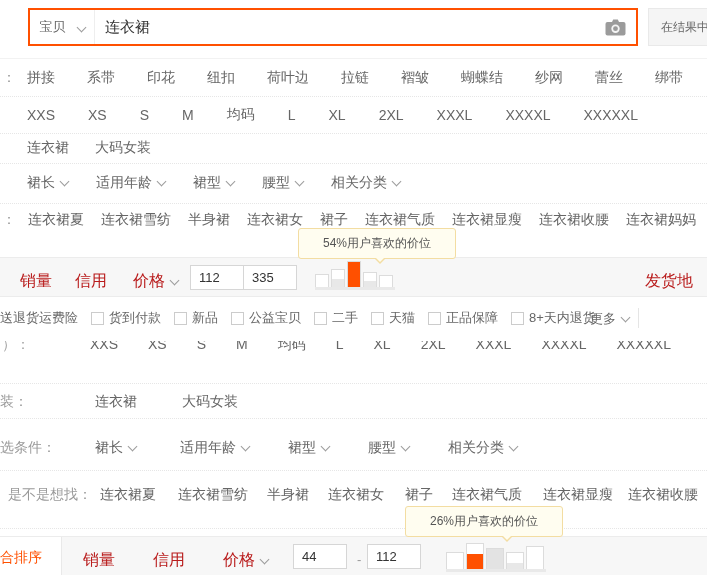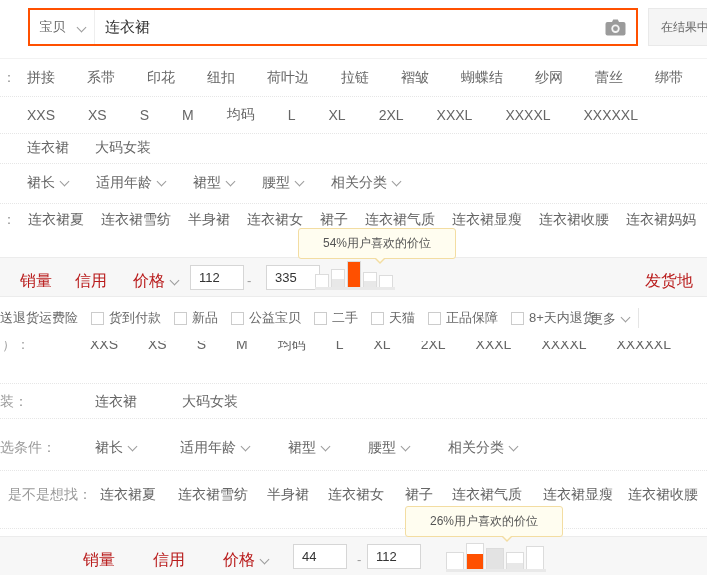--- a/index.html
+++ b/index.html
@@ -150,21 +150,21 @@
   </div>
 
   <div class="tip" id="tip1">54%用户喜欢的价位</div>
 
   <div class="band" id="band1">
     <span class="it" style="left:20px">销量</span>
     <span class="it" style="left:75px">信用</span>
     <span class="it" style="left:133px"><span>价格</span><span class="chev"></span></span>
     <input class="pinput" style="left: 190px; top: 7px;" value="112">
     <span class="dash" style="left:247px">-</span>
-    <input class="pinput" style="left: 266px; top: 7px;" value="335">
+    <input class="pinput" style="left: 243px; top: 7px;" value="335">
     <div class="hist" style="left:315px;bottom:6px">
         <div class="bar" style="width: 14px; height: 13px;">
           <div style="height: 13px; background: rgb(255, 255, 255);"></div>
         </div>
         <div class="bar" style="width: 14px; height: 18px;">
           <div style="height: 9px; background: rgb(255, 255, 255);"></div>
           <div style="height: 9px; background: rgb(232, 232, 232);"></div>
         </div>
         <div class="bar" style="width: 14px; height: 26px;">
           <div style="height: 26px; background: rgb(255, 80, 0);"></div>
@@ -286,14 +286,17 @@
         </div>
         <div class="bar" style="width: 18px; height: 17px;">
           <div style="height: 11px; background: rgb(255, 255, 255);"></div>
           <div style="height: 6px; background: rgb(232, 232, 232);"></div>
         </div>
         <div class="bar" style="width: 18px; height: 23px;">
           <div style="height: 23px; background: rgb(255, 255, 255);"></div>
         </div>
       </div>
   </div>
+  <div id="tab2">
+    <span>合排序</span>
+  </div>
 
 </div>
 
 </body></html>

